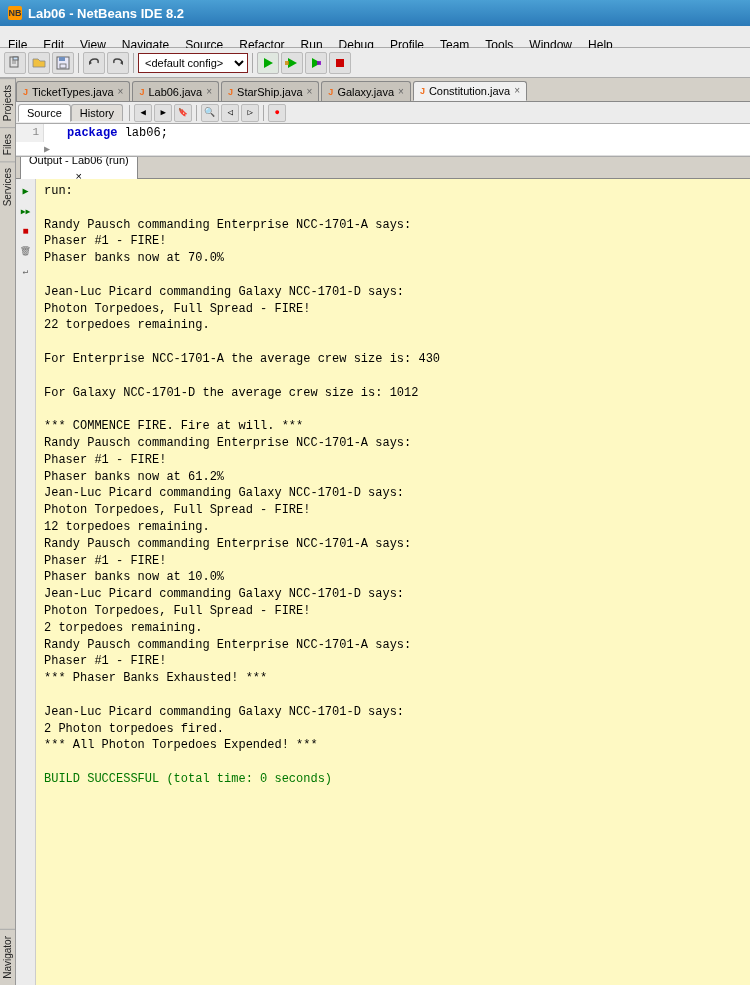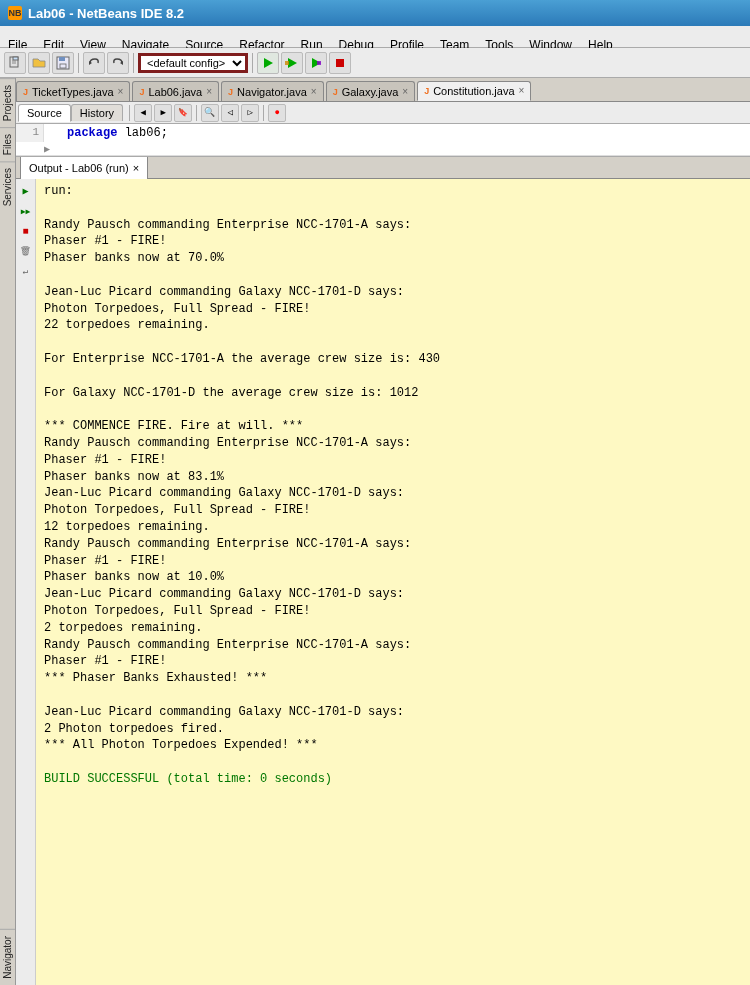--- a/index.html
+++ b/index.html
@@ -81,21 +81,21 @@
       display: flex;
       align-items: center;
       justify-content: center;
       cursor: pointer;
       font-size: 10px;
     }
     .toolbar-separator { width: 1px; height: 20px; background: #aaa; margin: 0 2px; }
     .toolbar-select {
       height: 20px;
       font-size: 11px;
-      border: 3px solid #7f1d1d;
+      border: 1px solid #7f1d1d;
       background: white;
       padding: 0 2px;
       min-width: 110px;
     }
 
     
     .file-tabs {
       background: #d4d0c8;
       display: flex;
       align-items: flex-end;
@@ -248,20 +248,21 @@
       height: 30px;
       padding: 0 8px;
       border: 1px solid #888;
       border-bottom: none;
       background: #e8e4e0;
       font-family: Arial, sans-serif;
       font-size: 11px;
       cursor: pointer;
       border-radius: 3px 3px 0 0;
       gap: 4px;
+      flex-direction: column;
     }
     .output-tab.active { background: white; }
 
     .output-body {
       display: flex;
       flex: 1;
       overflow: hidden;
       background: white;
     }
 
@@ -438,21 +439,21 @@
         <span>TicketTypes.java</span>
         <span class="file-tab-close">×</span>
       </div>
       <div class="file-tab">
         <span style="color:#f07020;font-weight:bold;font-size:9px;">J</span>
         <span>Lab06.java</span>
         <span class="file-tab-close">×</span>
       </div>
       <div class="file-tab">
         <span style="color:#f07020;font-weight:bold;font-size:9px;">J</span>
-        <span>Navigator.java</span>
+        <span>StarShip.java</span>
         <span class="file-tab-close">×</span>
       </div>
       <div class="file-tab">
         <span style="color:#f07020;font-weight:bold;font-size:9px;">J</span>
         <span>Galaxy.java</span>
         <span class="file-tab-close">×</span>
       </div>
       <div class="file-tab active">
         <span style="color:#f07020;font-weight:bold;font-size:9px;">J</span>
         <span>Constitution.java</span>
@@ -524,21 +525,21 @@
             <div>Photon Torpedoes, Full Spread - FIRE!</div>
             <div>22 torpedoes remaining.</div>
             <div>&nbsp;</div>
             <div>For Enterprise NCC-1701-A the average crew size is: 430</div>
             <div>&nbsp;</div>
             <div>For Galaxy NCC-1701-D the average crew size is: 1012</div>
             <div>&nbsp;</div>
             <div>*** COMMENCE FIRE. Fire at will. ***</div>
             <div>Randy Pausch commanding Enterprise NCC-1701-A says:</div>
             <div>Phaser #1 - FIRE!</div>
-            <div>Phaser banks now at 83.1%</div>
+            <div>Phaser banks now at 61.2%</div>
             <div>Jean-Luc Picard commanding Galaxy NCC-1701-D says:</div>
             <div>Photon Torpedoes, Full Spread - FIRE!</div>
             <div>12 torpedoes remaining.</div>
             <div>Randy Pausch commanding Enterprise NCC-1701-A says:</div>
             <div>Phaser #1 - FIRE!</div>
             <div>Phaser banks now at 10.0%</div>
             <div>Jean-Luc Picard commanding Galaxy NCC-1701-D says:</div>
             <div>Photon Torpedoes, Full Spread - FIRE!</div>
             <div>2 torpedoes remaining.</div>
             <div>Randy Pausch commanding Enterprise NCC-1701-A says:</div>

